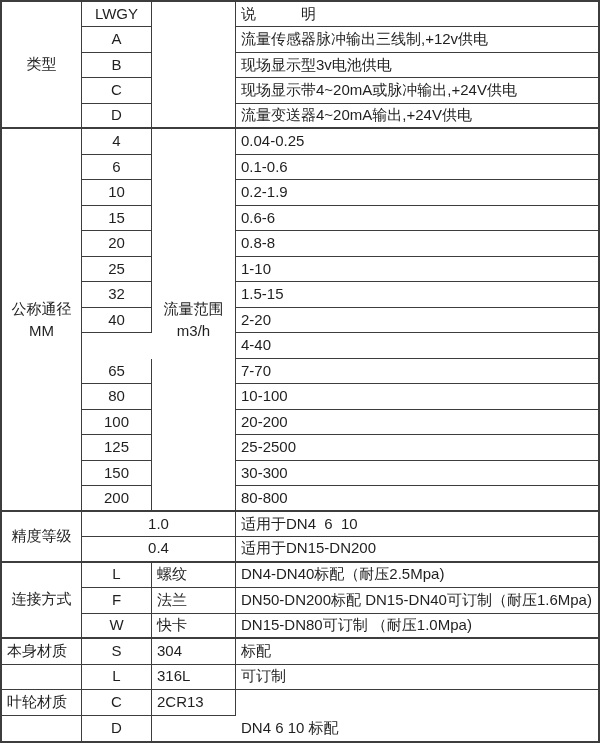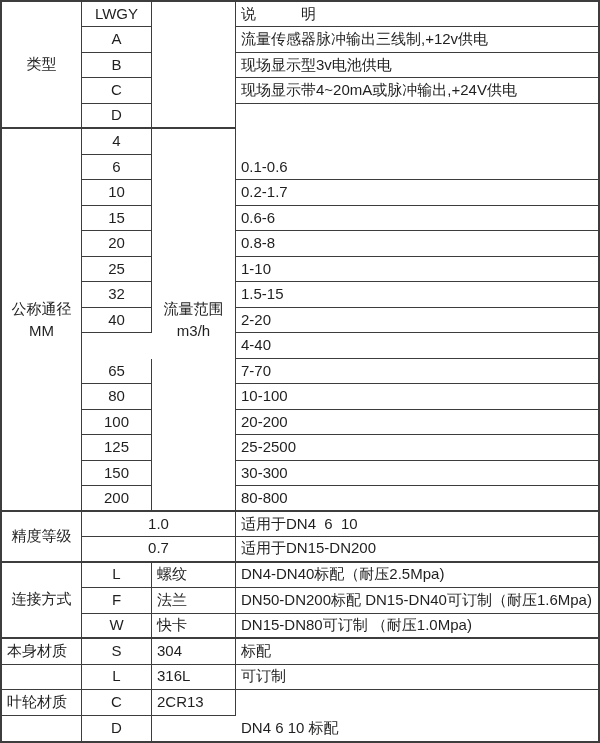--- a/index.html
+++ b/index.html
@@ -50,35 +50,37 @@
   <div class="cell sec" style="grid-area:1/3/6/4"></div>
   <div class="cell lft no-r" style="grid-area:1/4/2/5">说　　　明</div>
 
   <div class="cell ctr" style="grid-area:2/2/3/3">A</div>
   <div class="cell lft no-r" style="grid-area:2/4/3/5">流量传感器脉冲输出三线制,+12v供电</div>
   <div class="cell ctr" style="grid-area:3/2/4/3">B</div>
   <div class="cell lft no-r" style="grid-area:3/4/4/5">现场显示型3v电池供电</div>
   <div class="cell ctr" style="grid-area:4/2/5/3">C</div>
   <div class="cell lft no-r" style="grid-area:4/4/5/5">现场显示带4~20mA或脉冲输出,+24V供电</div>
   <div class="cell ctr sec" style="grid-area:5/2/6/3">D</div>
+  <div class="cell lft no-r sec" style="grid-area:5/4/6/5">流量变送器4~20mA输出,+24V供电</div>
 
   <div class="cell ctr two-line sec" style="grid-area:6/1/21/2">
     <div>公称通径</div>
     <div>MM</div>
   </div>
   <div class="cell ctr two-line sec" style="grid-area:6/3/21/4">
     <div>流量范围</div>
     <div>m3/h</div>
   </div>
 
   <div class="cell ctr" style="grid-area:6/2/7/3">4</div>
+  <div class="cell lft no-r" style="grid-area:6/4/7/5">0.04-0.25</div>
   <div class="cell ctr" style="grid-area:7/2/8/3">6</div>
   <div class="cell lft no-r" style="grid-area:7/4/8/5">0.1-0.6</div>
   <div class="cell ctr" style="grid-area:8/2/9/3">10</div>
-  <div class="cell lft no-r" style="grid-area:8/4/9/5">0.2-1.7</div>
+  <div class="cell lft no-r" style="grid-area:8/4/9/5">0.2-1.9</div>
   <div class="cell ctr" style="grid-area:9/2/10/3">15</div>
   <div class="cell lft no-r" style="grid-area:9/4/10/5">0.6-6</div>
   <div class="cell ctr" style="grid-area:10/2/11/3">20</div>
   <div class="cell lft no-r" style="grid-area:10/4/11/5">0.8-8</div>
   <div class="cell ctr" style="grid-area:11/2/12/3">25</div>
   <div class="cell lft no-r" style="grid-area:11/4/12/5">1-10</div>
   <div class="cell ctr" style="grid-area:12/2/13/3">32</div>
   <div class="cell lft no-r" style="grid-area:12/4/13/5">1.5-15</div>
   <div class="cell ctr" style="grid-area:13/2/14/3">40</div>
   <div class="cell lft no-r" style="grid-area:13/4/14/5">2-20</div>
@@ -92,21 +94,21 @@
   <div class="cell ctr" style="grid-area:18/2/19/3">125</div>
   <div class="cell lft no-r" style="grid-area:18/4/19/5">25-2500</div>
   <div class="cell ctr" style="grid-area:19/2/20/3">150</div>
   <div class="cell lft no-r" style="grid-area:19/4/20/5">30-300</div>
   <div class="cell ctr sec" style="grid-area:20/2/21/3">200</div>
   <div class="cell lft no-r sec" style="grid-area:20/4/21/5">80-800</div>
 
   <div class="cell ctr sec" style="grid-area:21/1/23/2">精度等级</div>
   <div class="cell ctr" style="grid-area:21/2/22/4">1.0</div>
   <div class="cell lft no-r" style="grid-area:21/4/22/5">适用于DN4  6  10</div>
-  <div class="cell ctr sec" style="grid-area:22/2/23/4">0.7</div>
+  <div class="cell ctr sec" style="grid-area:22/2/23/4">0.4</div>
   <div class="cell lft no-r sec" style="grid-area:22/4/23/5">适用于DN15-DN200</div>
 
   <div class="cell ctr sec" style="grid-area:23/1/26/2">连接方式</div>
   <div class="cell ctr" style="grid-area:23/2/24/3">L</div>
   <div class="cell lft" style="grid-area:23/3/24/4">螺纹</div>
   <div class="cell lft no-r" style="grid-area:23/4/24/5">DN4-DN40标配（耐压2.5Mpa)</div>
   <div class="cell ctr" style="grid-area:24/2/25/3">F</div>
   <div class="cell lft" style="grid-area:24/3/25/4">法兰</div>
   <div class="cell lft no-r" style="grid-area:24/4/25/5">DN50-DN200标配 DN15-DN40可订制（耐压1.6Mpa)</div>
   <div class="cell ctr sec" style="grid-area:25/2/26/3">W</div>

